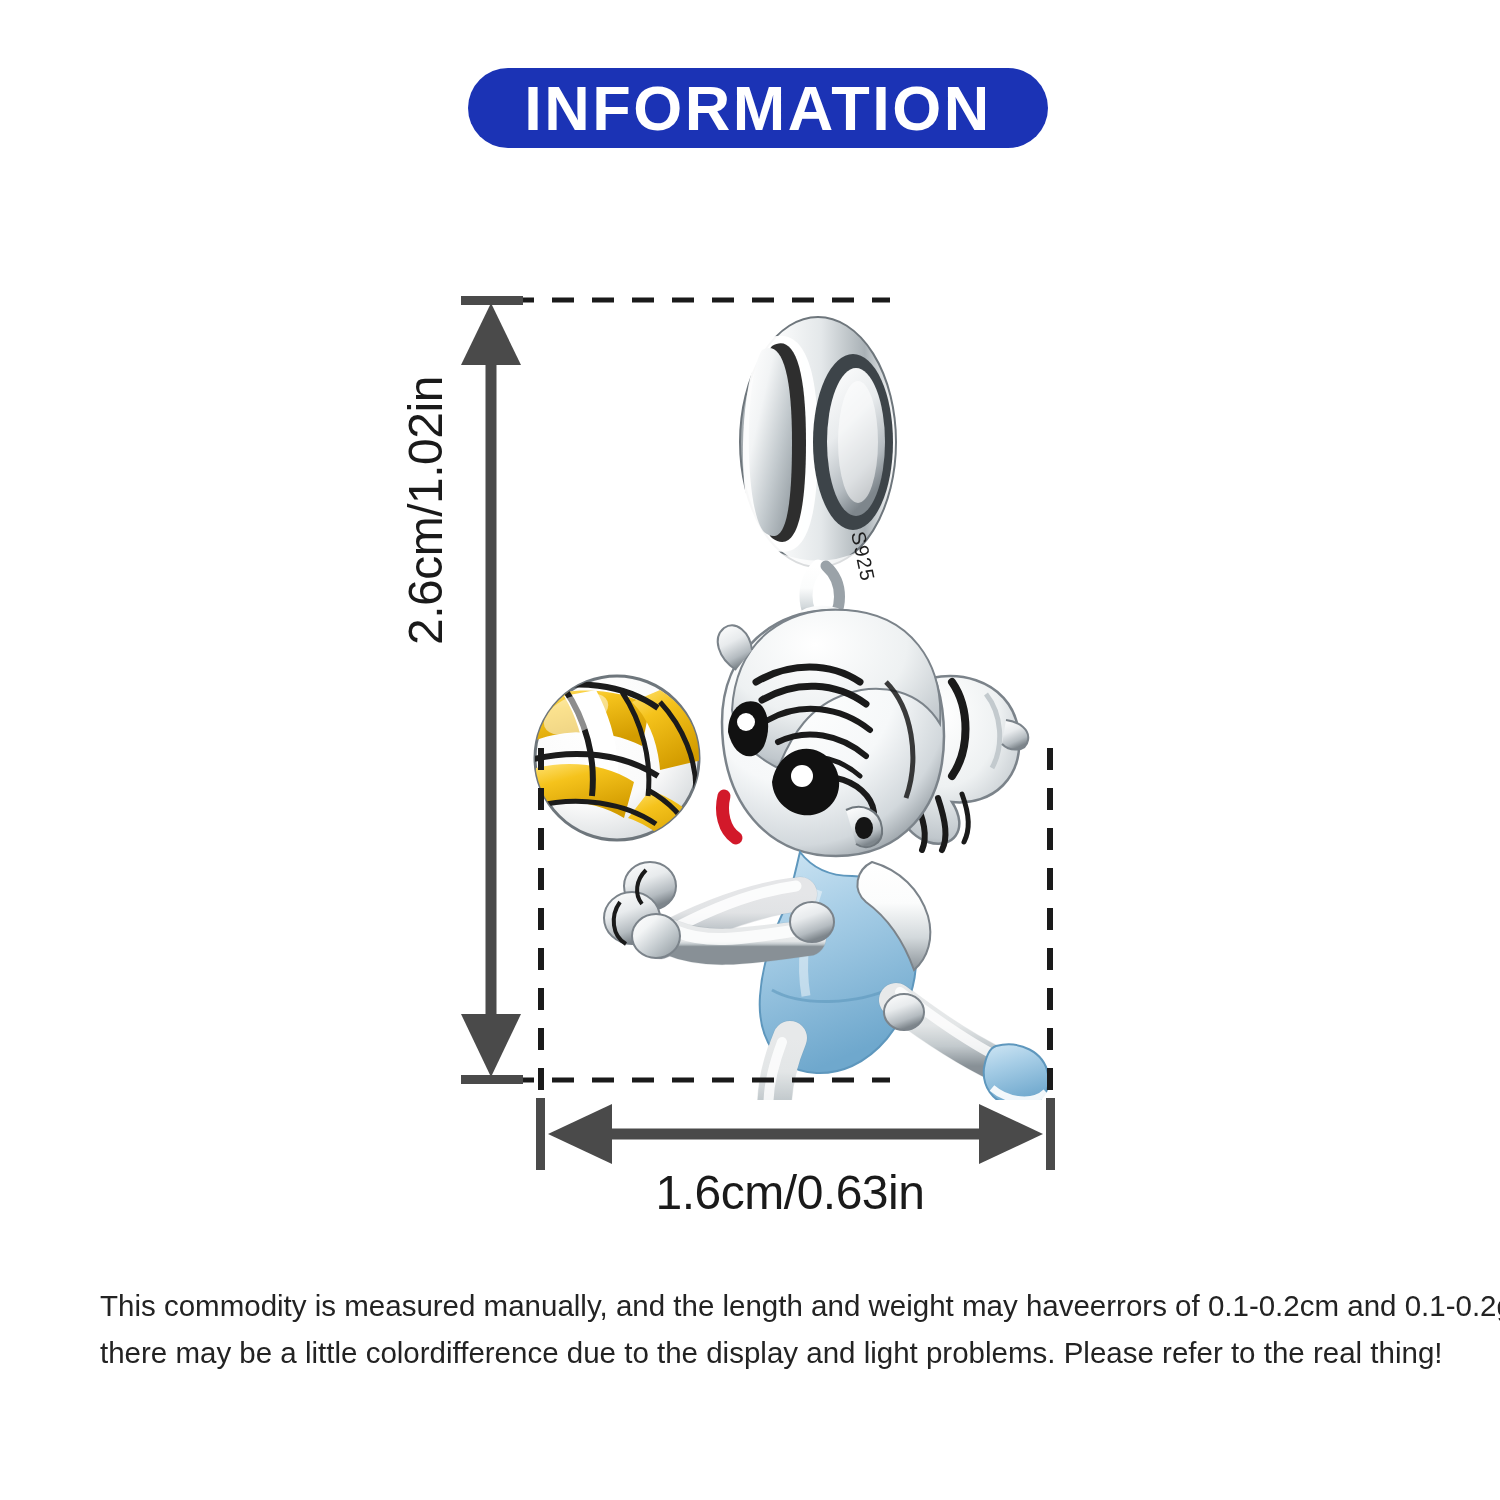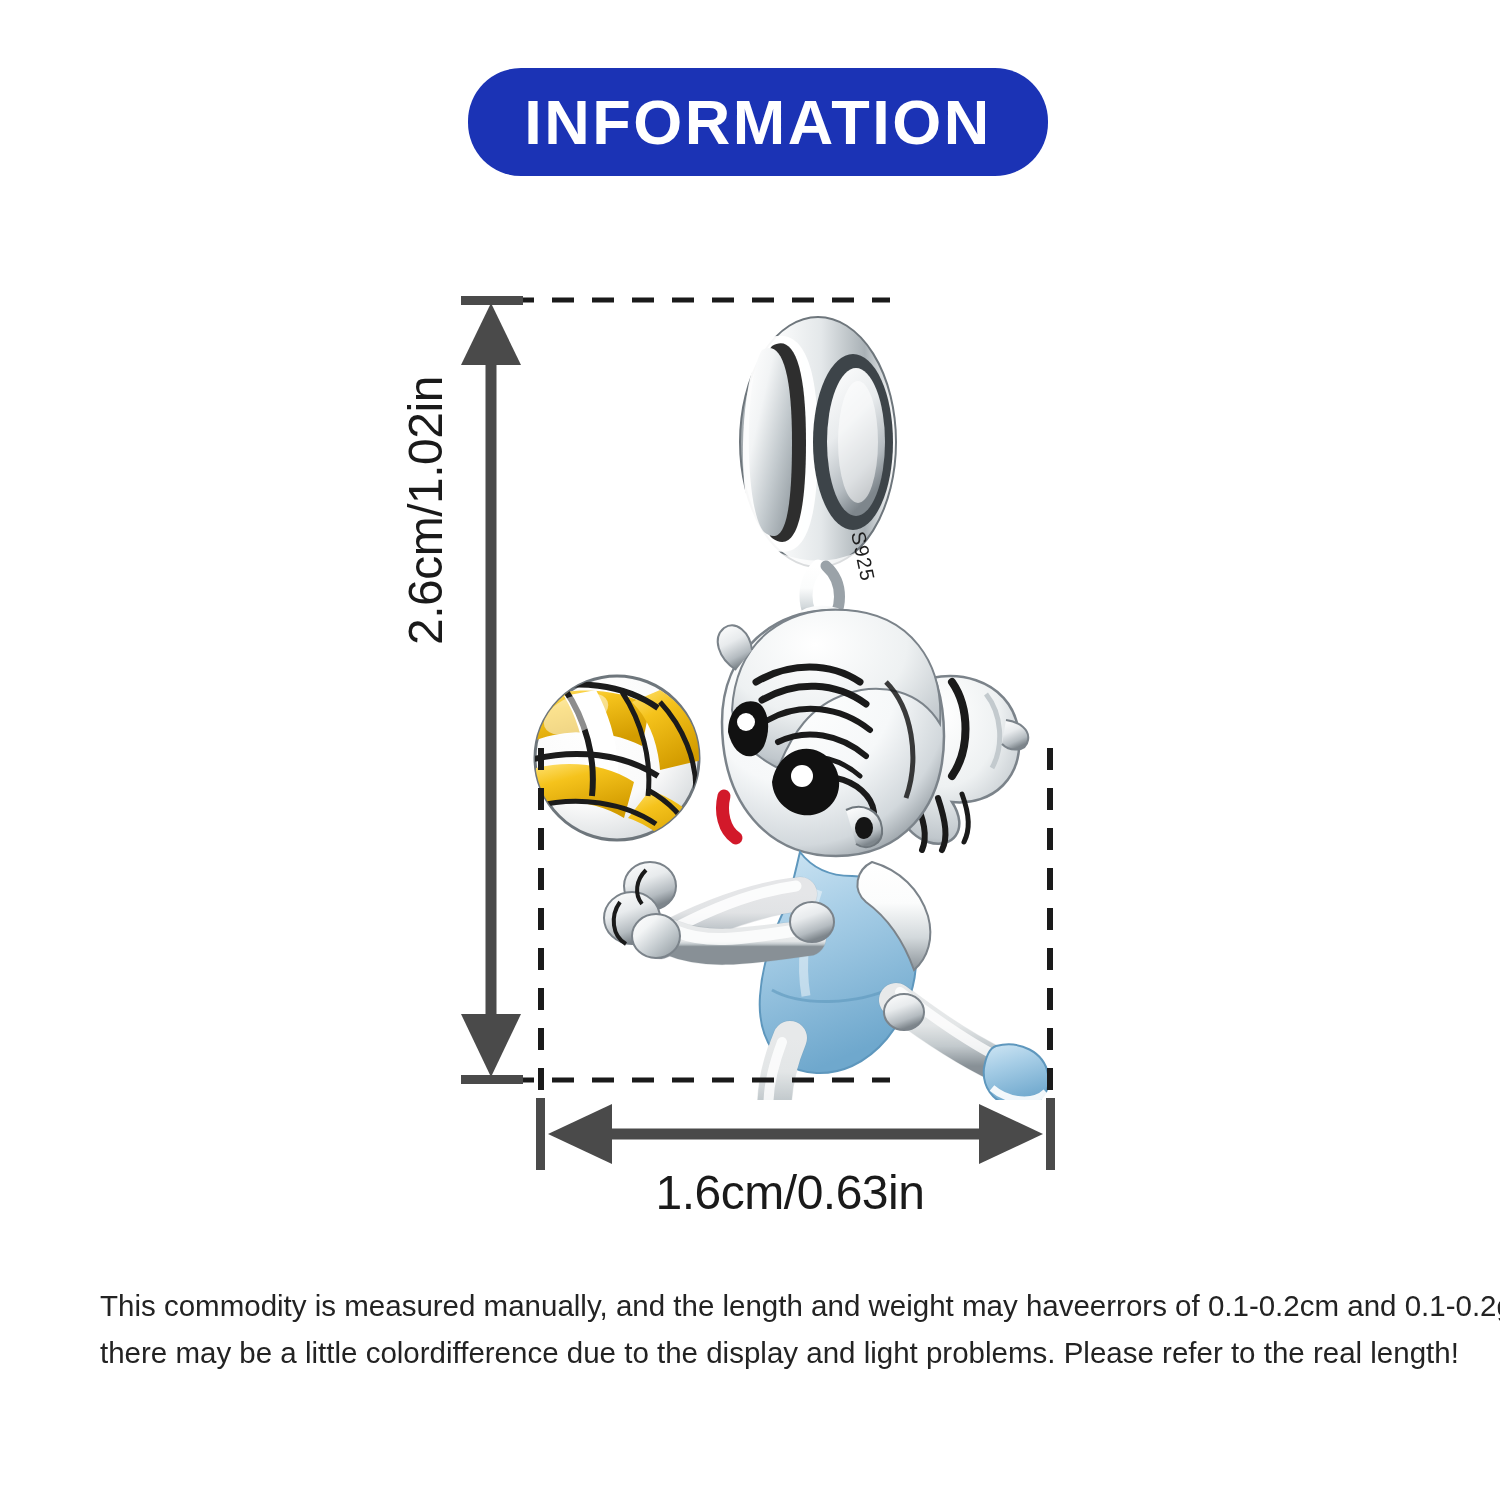--- a/index.html
+++ b/index.html
@@ -15,21 +15,21 @@
     font-family: "Liberation Sans", sans-serif;
     color: #1a1a1a;
   }
 
   
   #header-badge {
     position: absolute;
     left: 468px;
     top: 68px;
     width: 580px;
-    height: 108px;
+    height: 80px;
     border-radius: 53px;
     background: #1b33b5;
     display: flex;
     align-items: center;
     justify-content: center;
   }
   #header-badge .badge-text {
     color: #ffffff;
     font-size: 63px;
     font-weight: bold;
@@ -338,14 +338,14 @@
       <polygon points="1043,1134 979,1104 979,1164" fill="#4a4a4a"></polygon>
     </g>
   </svg>
 
   <div class="vlabel">2.6cm/1.02in</div>
   <div class="hlabel">1.6cm/0.63in</div>
 </div>
 
 <div id="disclaimer">
   <span class="dline">This commodity is measured manually, and the length and weight may haveerrors of 0.1-0.2cm and 0.1-0.2g;</span>
-  <span class="dline">there may be a little colordifference due to the display and light problems. Please refer to the real length!</span>
+  <span class="dline">there may be a little colordifference due to the display and light problems. Please refer to the real thing!</span>
 </div>
 
 </body></html>

